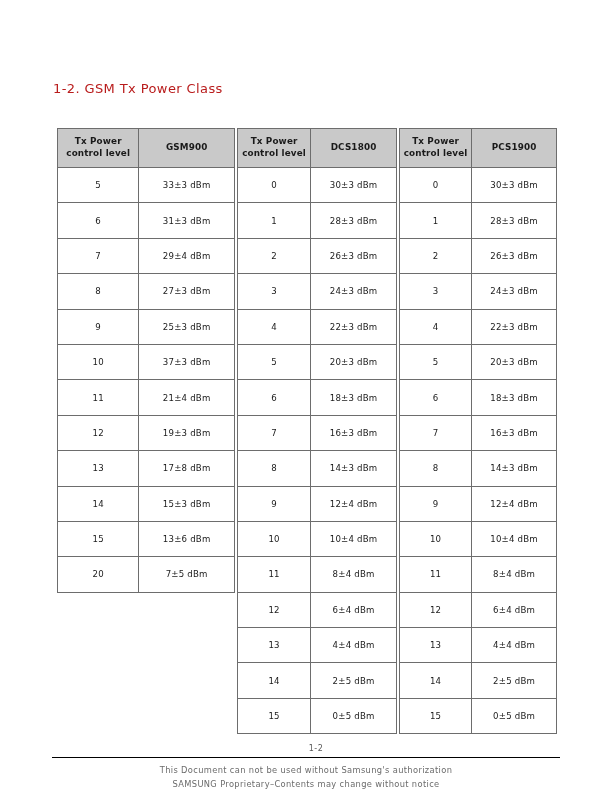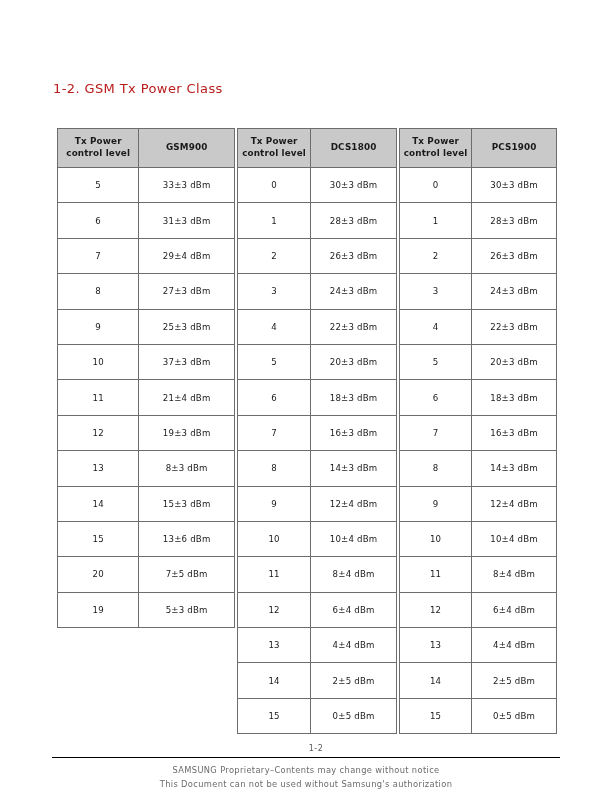--- a/index.html
+++ b/index.html
@@ -183,37 +183,33 @@
           <tr>
             <td>11</td>
             <td>21±4 dBm</td>
           </tr>
           <tr>
             <td>12</td>
             <td>19±3 dBm</td>
           </tr>
           <tr>
             <td>13</td>
-            <td>8±3 dBm</td>
+            <td>17±8 dBm</td>
           </tr>
           <tr>
             <td>14</td>
             <td>15±3 dBm</td>
           </tr>
           <tr>
             <td>15</td>
             <td>13±6 dBm</td>
           </tr>
           <tr>
             <td>20</td>
             <td>7±5 dBm</td>
-          </tr>
-          <tr>
-            <td>19</td>
-            <td>5±3 dBm</td>
           </tr>
         </tbody>
     </table>
 
     <table class="pw-table t2">
       <colgroup>
           <col class="col-level">
           <col class="col-value">
         </colgroup>
       <thead>
@@ -375,18 +371,18 @@
         </tbody>
     </table>
 
   </div>
 
   <div class="page-number">1-2</div>
 
   <div class="doc-footer">
     <div class="rule"></div>
     <div class="footer-lines">
+      <span class="footer-line">This Document can not be used without Samsung's authorization</span>
       <span class="footer-line">SAMSUNG Proprietary–Contents may change without notice</span>
-      <span class="footer-line">This Document can not be used without Samsung's authorization</span>
     </div>
   </div>
 
 </div>
 
 </body></html>

